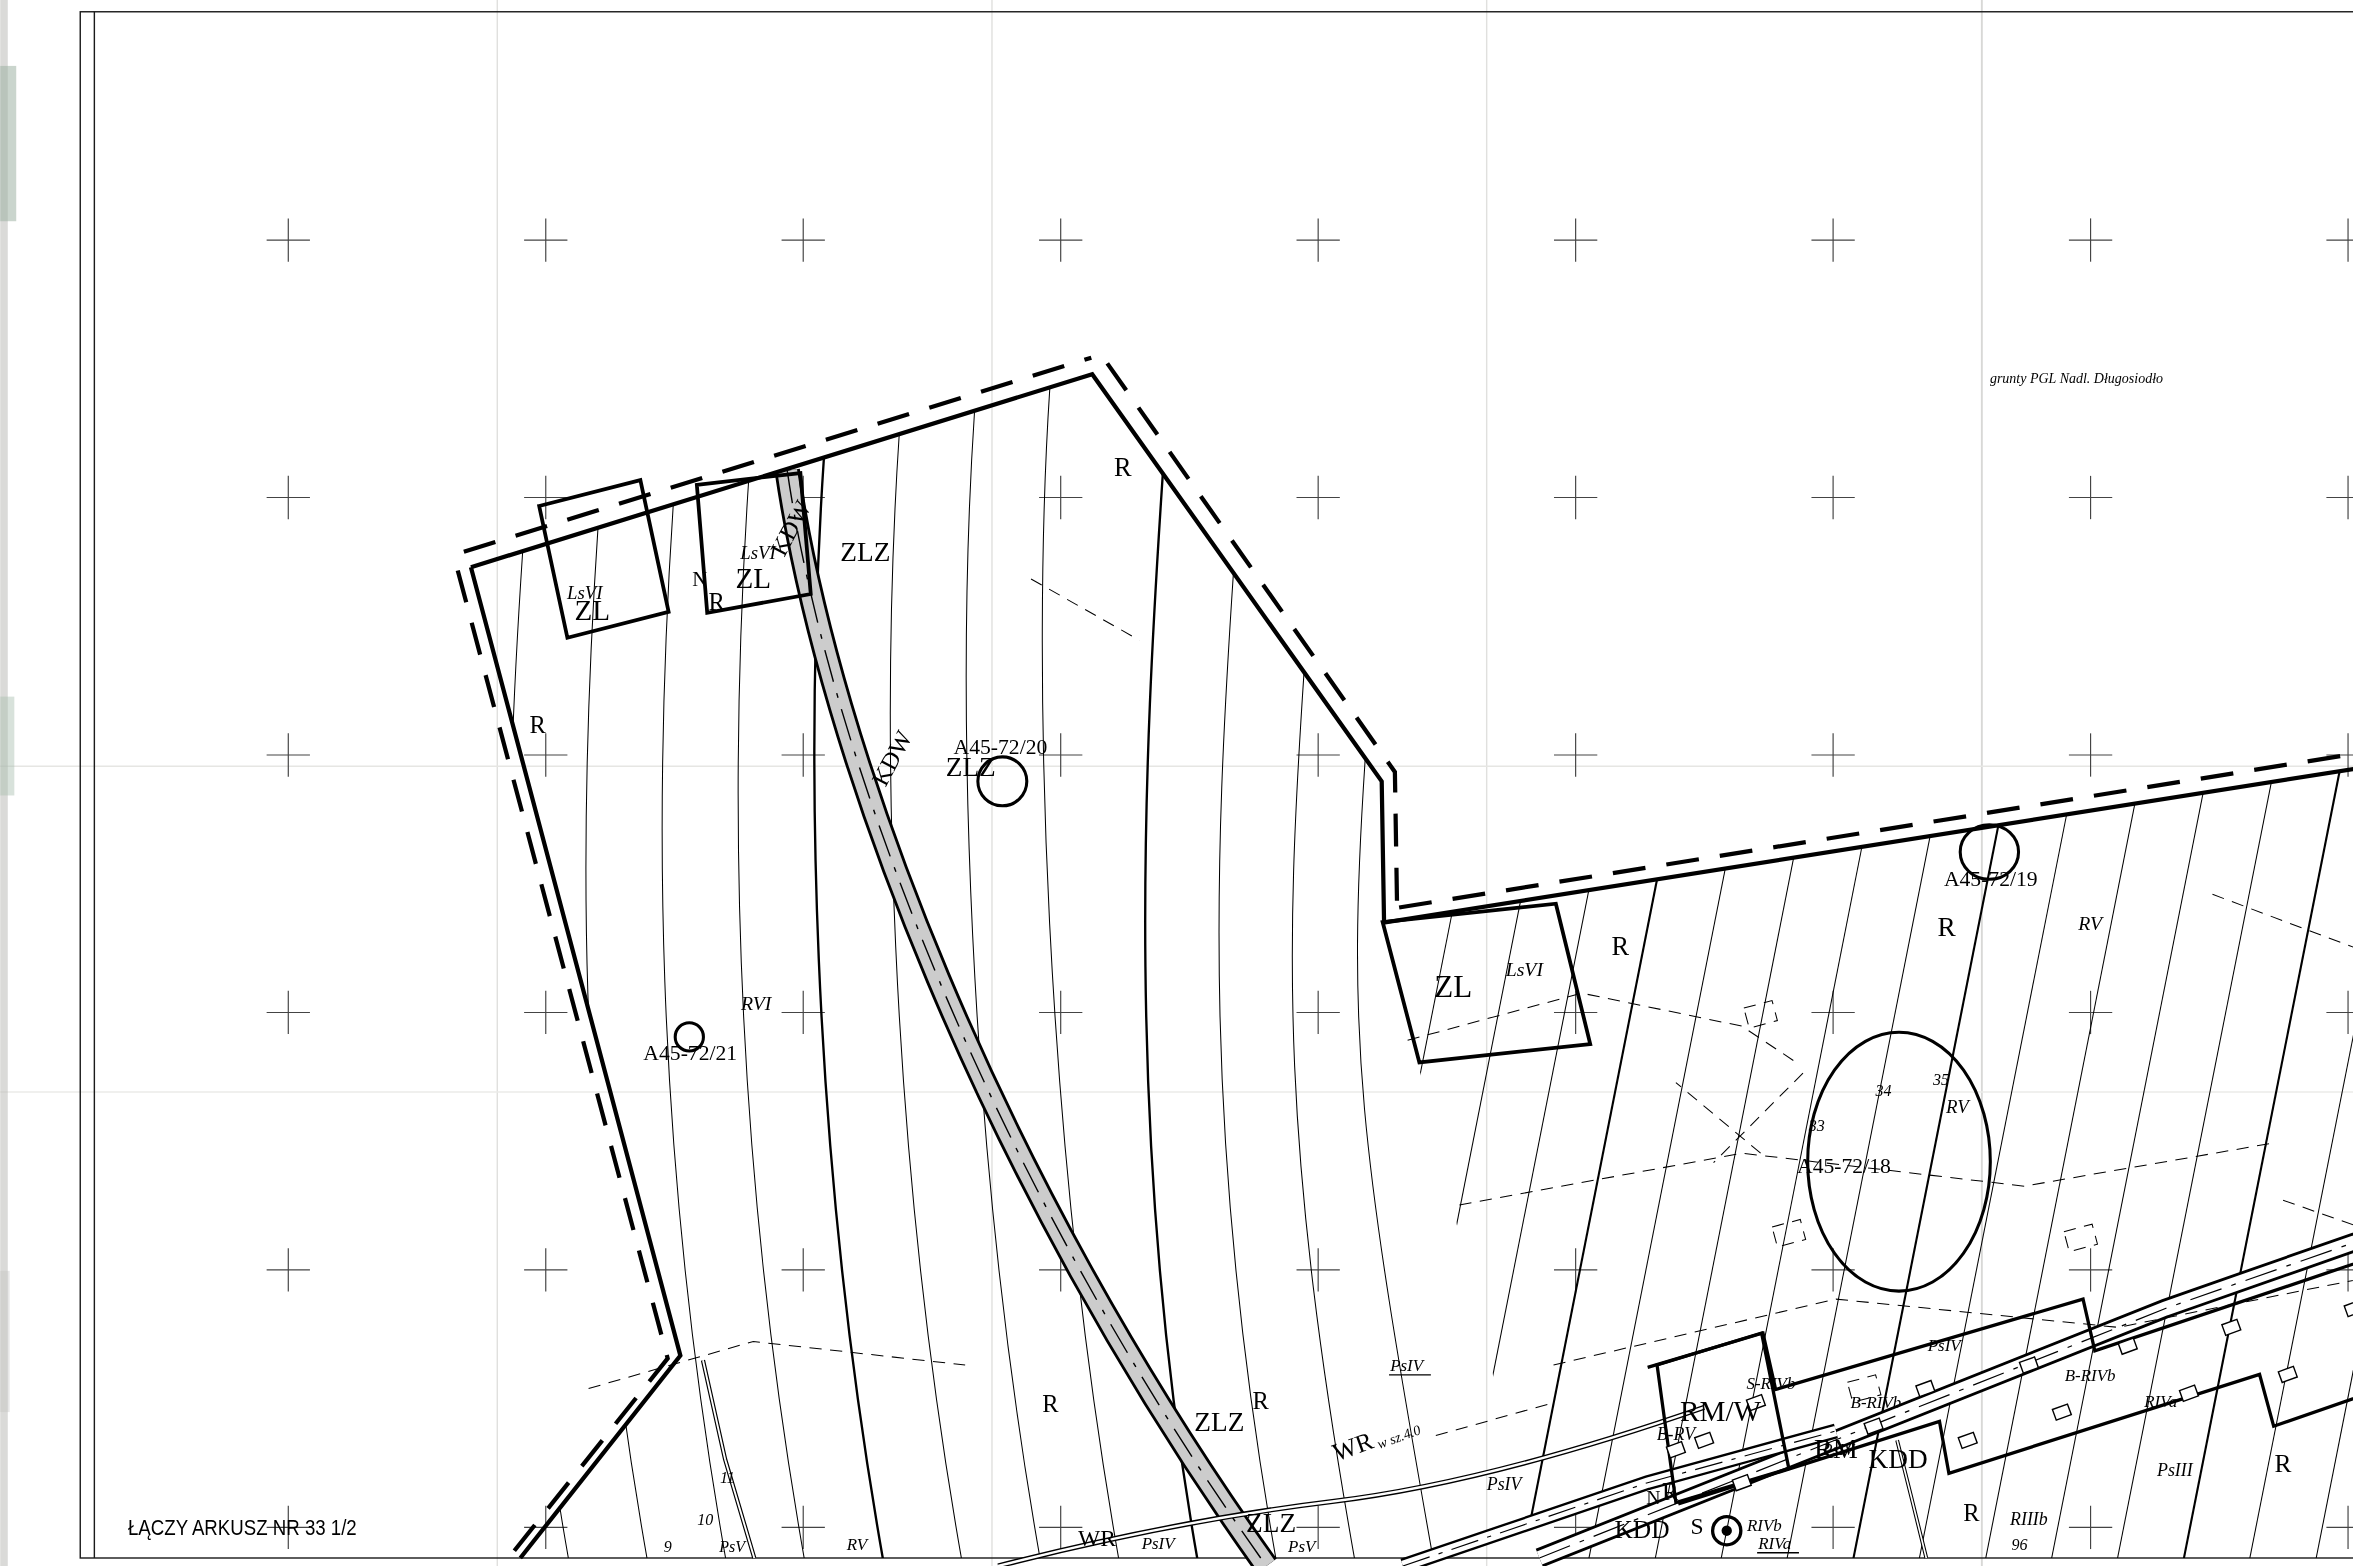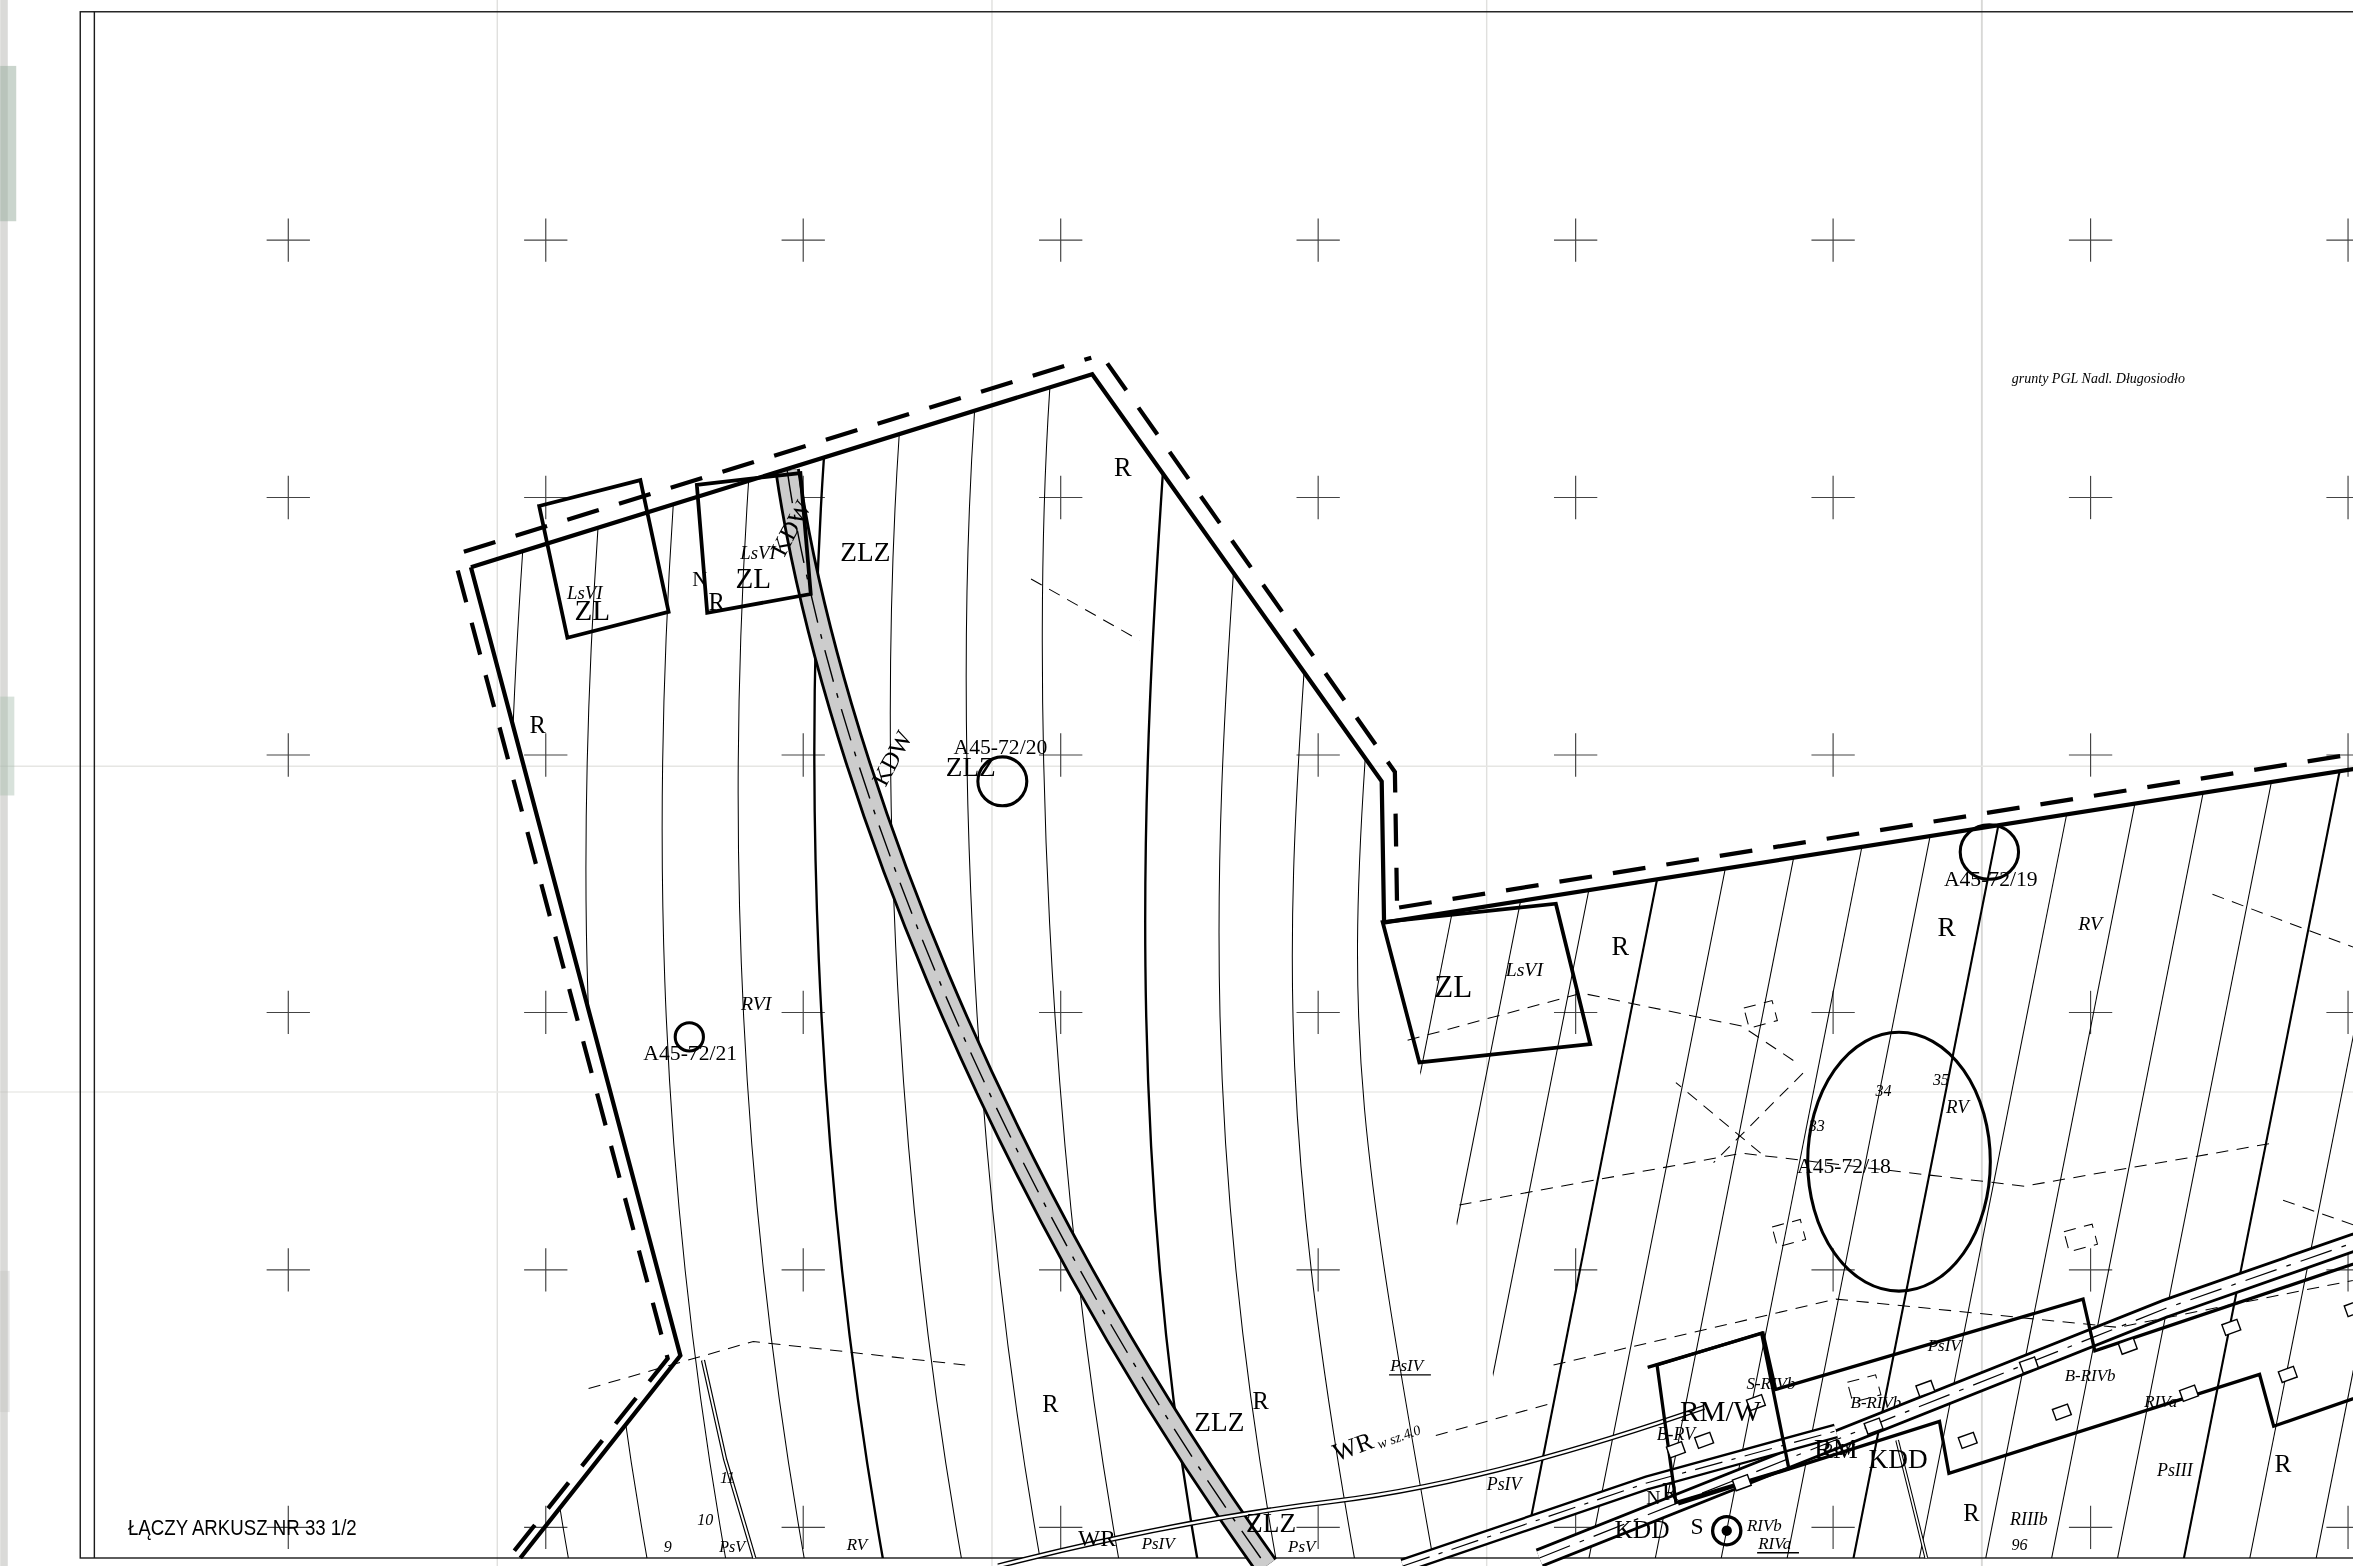--- a/index.html
+++ b/index.html
@@ -3,21 +3,21 @@
 <meta charset="utf-8">
 <style>
   html,body{margin:0;padding:0;background:#ffffff;}
   #sheet{position:relative;width:3766px;height:1566px;background:#ffffff;overflow:hidden;
          font-family:"Liberation Serif",serif;}
   svg text{fill:#000;}
   text.z{font-family:"Liberation Serif",serif;}
   text.s{font-family:"Liberation Serif",serif;font-style:italic;}
   text.n{font-family:"Liberation Serif",serif;font-style:italic;}
   text.a{font-family:"Liberation Serif",serif;}
-  #grunty-note{position:absolute;left:1968px;top:371px;width:217px;text-align:right;
+  #grunty-note{position:absolute;left:1968px;top:371px;width:217px;text-align:center;
         font-style:italic;font-size:14px;white-space:nowrap;}
   #laczy-note{position:absolute;left:128px;top:1515px;font-family:"Liberation Sans",sans-serif;
         font-size:21.7px;white-space:nowrap;transform:scaleX(0.86);transform-origin:0 50%;}
 </style>
 </head>
 <body>
 
 <div id="sheet">
 
 <svg id="map" width="3766" height="1566" viewBox="0 0 8000 3327" style="position:absolute;left:0;top:0;" xmlns="http://www.w3.org/2000/svg">

